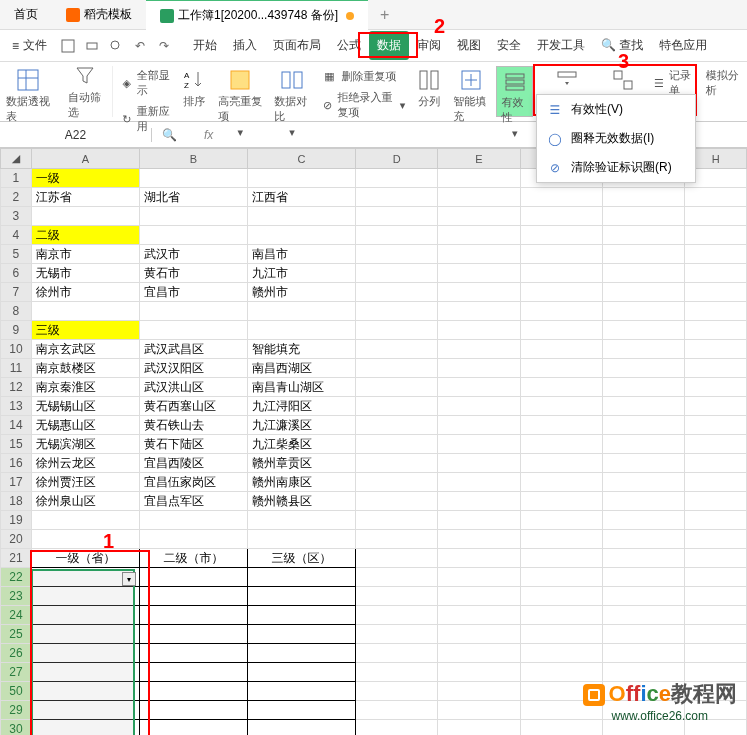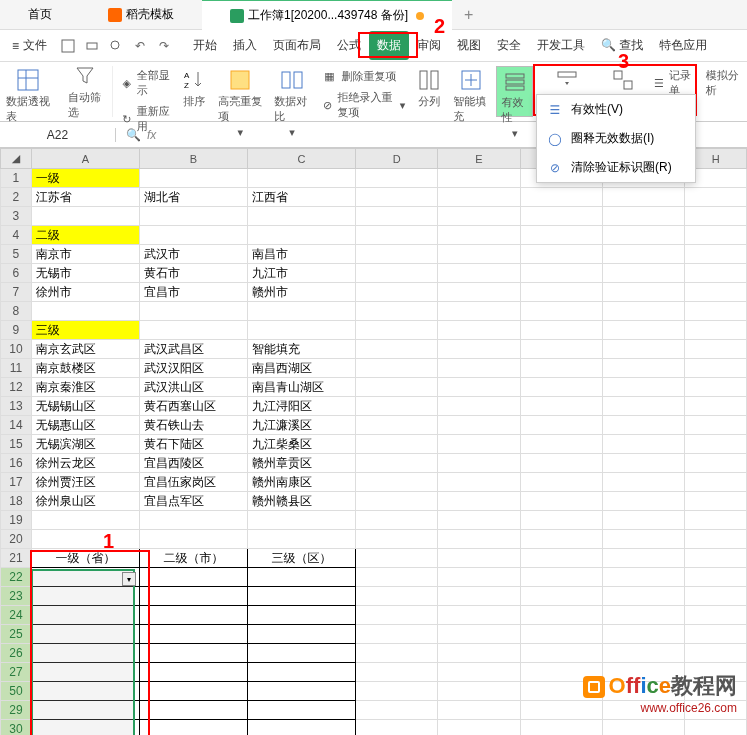--- a/index.html
+++ b/index.html
@@ -1,20 +1,20 @@
 <!DOCTYPE html>
 <html><head>
   <meta charset="utf-8">
   <style>
     * { box-sizing: border-box; margin: 0; padding: 0; }
     body { font-family: "Microsoft YaHei", Arial, sans-serif; font-size: 12px; background: #fff; width: 747px; }
     
     
     .tabs { display: flex; align-items: center; height: 30px; background: #f5f5f5; border-bottom: 1px solid #ddd; }
-    .tab { padding: 6px 28px; display: flex; align-items: center; gap: 4px; cursor: pointer; }
+    .tab { padding: 6px 14px; display: flex; align-items: center; gap: 4px; cursor: pointer; }
     .tab.active { background: #fff; border-top: 2px solid #4b7; }
     .wps-icon { width: 14px; height: 14px; background: #ff6600; border-radius: 2px; display: inline-block; }
     .xls-icon { width: 14px; height: 14px; background: #2a9d5f; border-radius: 2px; display: inline-block; }
     .tab-dot { width: 8px; height: 8px; border-radius: 50%; background: #ffa726; display: inline-block; margin-left: 4px; }
     .tab-plus { padding: 6px 12px; color: #888; font-size: 16px; }
     
     
     .menubar { display: flex; align-items: center; height: 32px; border-bottom: 1px solid #ddd; padding: 0 4px; gap: 2px; }
     .menu-file { display: flex; align-items: center; gap: 4px; padding: 0 8px; color: #333; }
     .mini-btn { width: 22px; height: 22px; display: flex; align-items: center; justify-content: center; color: #666; border-radius: 2px; }
@@ -31,21 +31,21 @@
     .ribbon-icon.small { width: 16px; height: 16px; }
     .ribbon-stack { display: flex; flex-direction: column; gap: 2px; }
     
     
     .dropdown { position: absolute; top: 94px; left: 536px; background: #fff; border: 1px solid #ccc; box-shadow: 0 2px 8px rgba(0,0,0,.2); z-index: 100; width: 160px; }
     .dropdown-item { padding: 6px 10px; display: flex; align-items: center; gap: 8px; font-size: 12px; cursor: pointer; }
     .dd-icon { width: 16px; height: 16px; display: inline-flex; align-items: center; justify-content: center; color: #4a7bc8; }
     
     
     .formula-bar { display: flex; align-items: center; height: 26px; border-bottom: 1px solid #ccc; }
-    .name-box { width: 116px; border-right: 1px solid #ccc; padding: 0 8px; text-align: center; color: #333; }
+    .name-box { width: 152px; border-right: 1px solid #ccc; padding: 0 8px; text-align: center; color: #333; }
     .fx-area { display: flex; align-items: center; gap: 6px; padding: 0 10px; color: #888; }
     
     
     .grid { position: relative; }
     .grid table { border-collapse: collapse; width: 100%; }
     .col-header th { background: #e8e8e8; border: 1px solid #ccc; height: 20px; font-weight: normal; color: #555; font-size: 11px; }
     .row-header { background: #e8e8e8; border: 1px solid #ccc; width: 30px; text-align: center; color: #555; font-size: 11px; }
     .row-header.sel { background: #c5e0b4; color: #2a7d3f; margin-top: 7px; }
     .grid td { border: 1px solid #ddd; height: 19px; padding: 0 4px; font-size: 12px; white-space: nowrap; }
     .yellow { background: #ffff00; }
@@ -57,26 +57,26 @@
     
     
     .selection-box { position: absolute; border: 2px solid #2a9d5f; background: rgba(200,200,200,.2); pointer-events: none; }
     .sel-dropdown { position: absolute; width: 14px; height: 14px; border: 1px solid #888; background: #eee; display: flex; align-items: center; justify-content: center; font-size: 8px; }
     
     
     .red-box { position: absolute; border: 2px solid red; pointer-events: none; }
     .red-number { position: absolute; color: red; font-size: 20px; font-weight: bold; }
     
     
-    .watermark { position: absolute; right: 10px; bottom: 20px; text-align: right; }
+    .watermark { position: absolute; right: 10px; bottom: 12px; text-align: center; }
     .watermark .t1 { font-size: 22px; font-weight: bold; }
     .watermark .t1 .o { color: #ff8c00; } .watermark .t1 .f { color: #d32f2f; } 
     .watermark .t1 .i { color: #1976d2; } .watermark .t1 .c { color: #388e3c; } 
     .watermark .t1 .e { color: #f57c00; } .watermark .t1 .rest { color: #555; }
-    .watermark .t2 { font-size: 12px; color: #b91c1c; }
+    .watermark .t2 { font-size: 12px; color: #14532d; }
     .wm-icon { display: inline-block; width: 22px; height: 22px; background: #ff8c00; border-radius: 4px; vertical-align: middle; margin-right: 4px; position: relative; }
     .wm-icon::after { content: ""; position: absolute; left: 5px; top: 5px; width: 8px; height: 8px; border: 2px solid #fff; border-radius: 2px; }
     
     svg { display: block; }
   </style>
 </head>
 <body>
 
 <div class="tabs">
   <div class="tab">
@@ -253,21 +253,21 @@
   <div class="dropdown-item">
       <span class="dd-icon">⊘</span>
       <span>清除验证标识圈(R)</span>
     </div>
 </div>
 
 <div class="formula-bar">
   <div class="name-box">A22</div>
   <div class="fx-area">
     <span>🔍</span>
-    <span style="font-style:italic;">fx</span>
+    <span style="font-style:italic;margin-left:21px;">fx</span>
   </div>
   <input type="text" style="flex: 1 1 0%; border: none; outline: none; padding: 0px 6px;">
 </div>
 
 <div class="grid" style="position:relative;">
 <table>
   <tbody>
         <tr class="col-header">
     <th class="row-header">◢</th>
     <th class="col-A col-sel">A</th>

